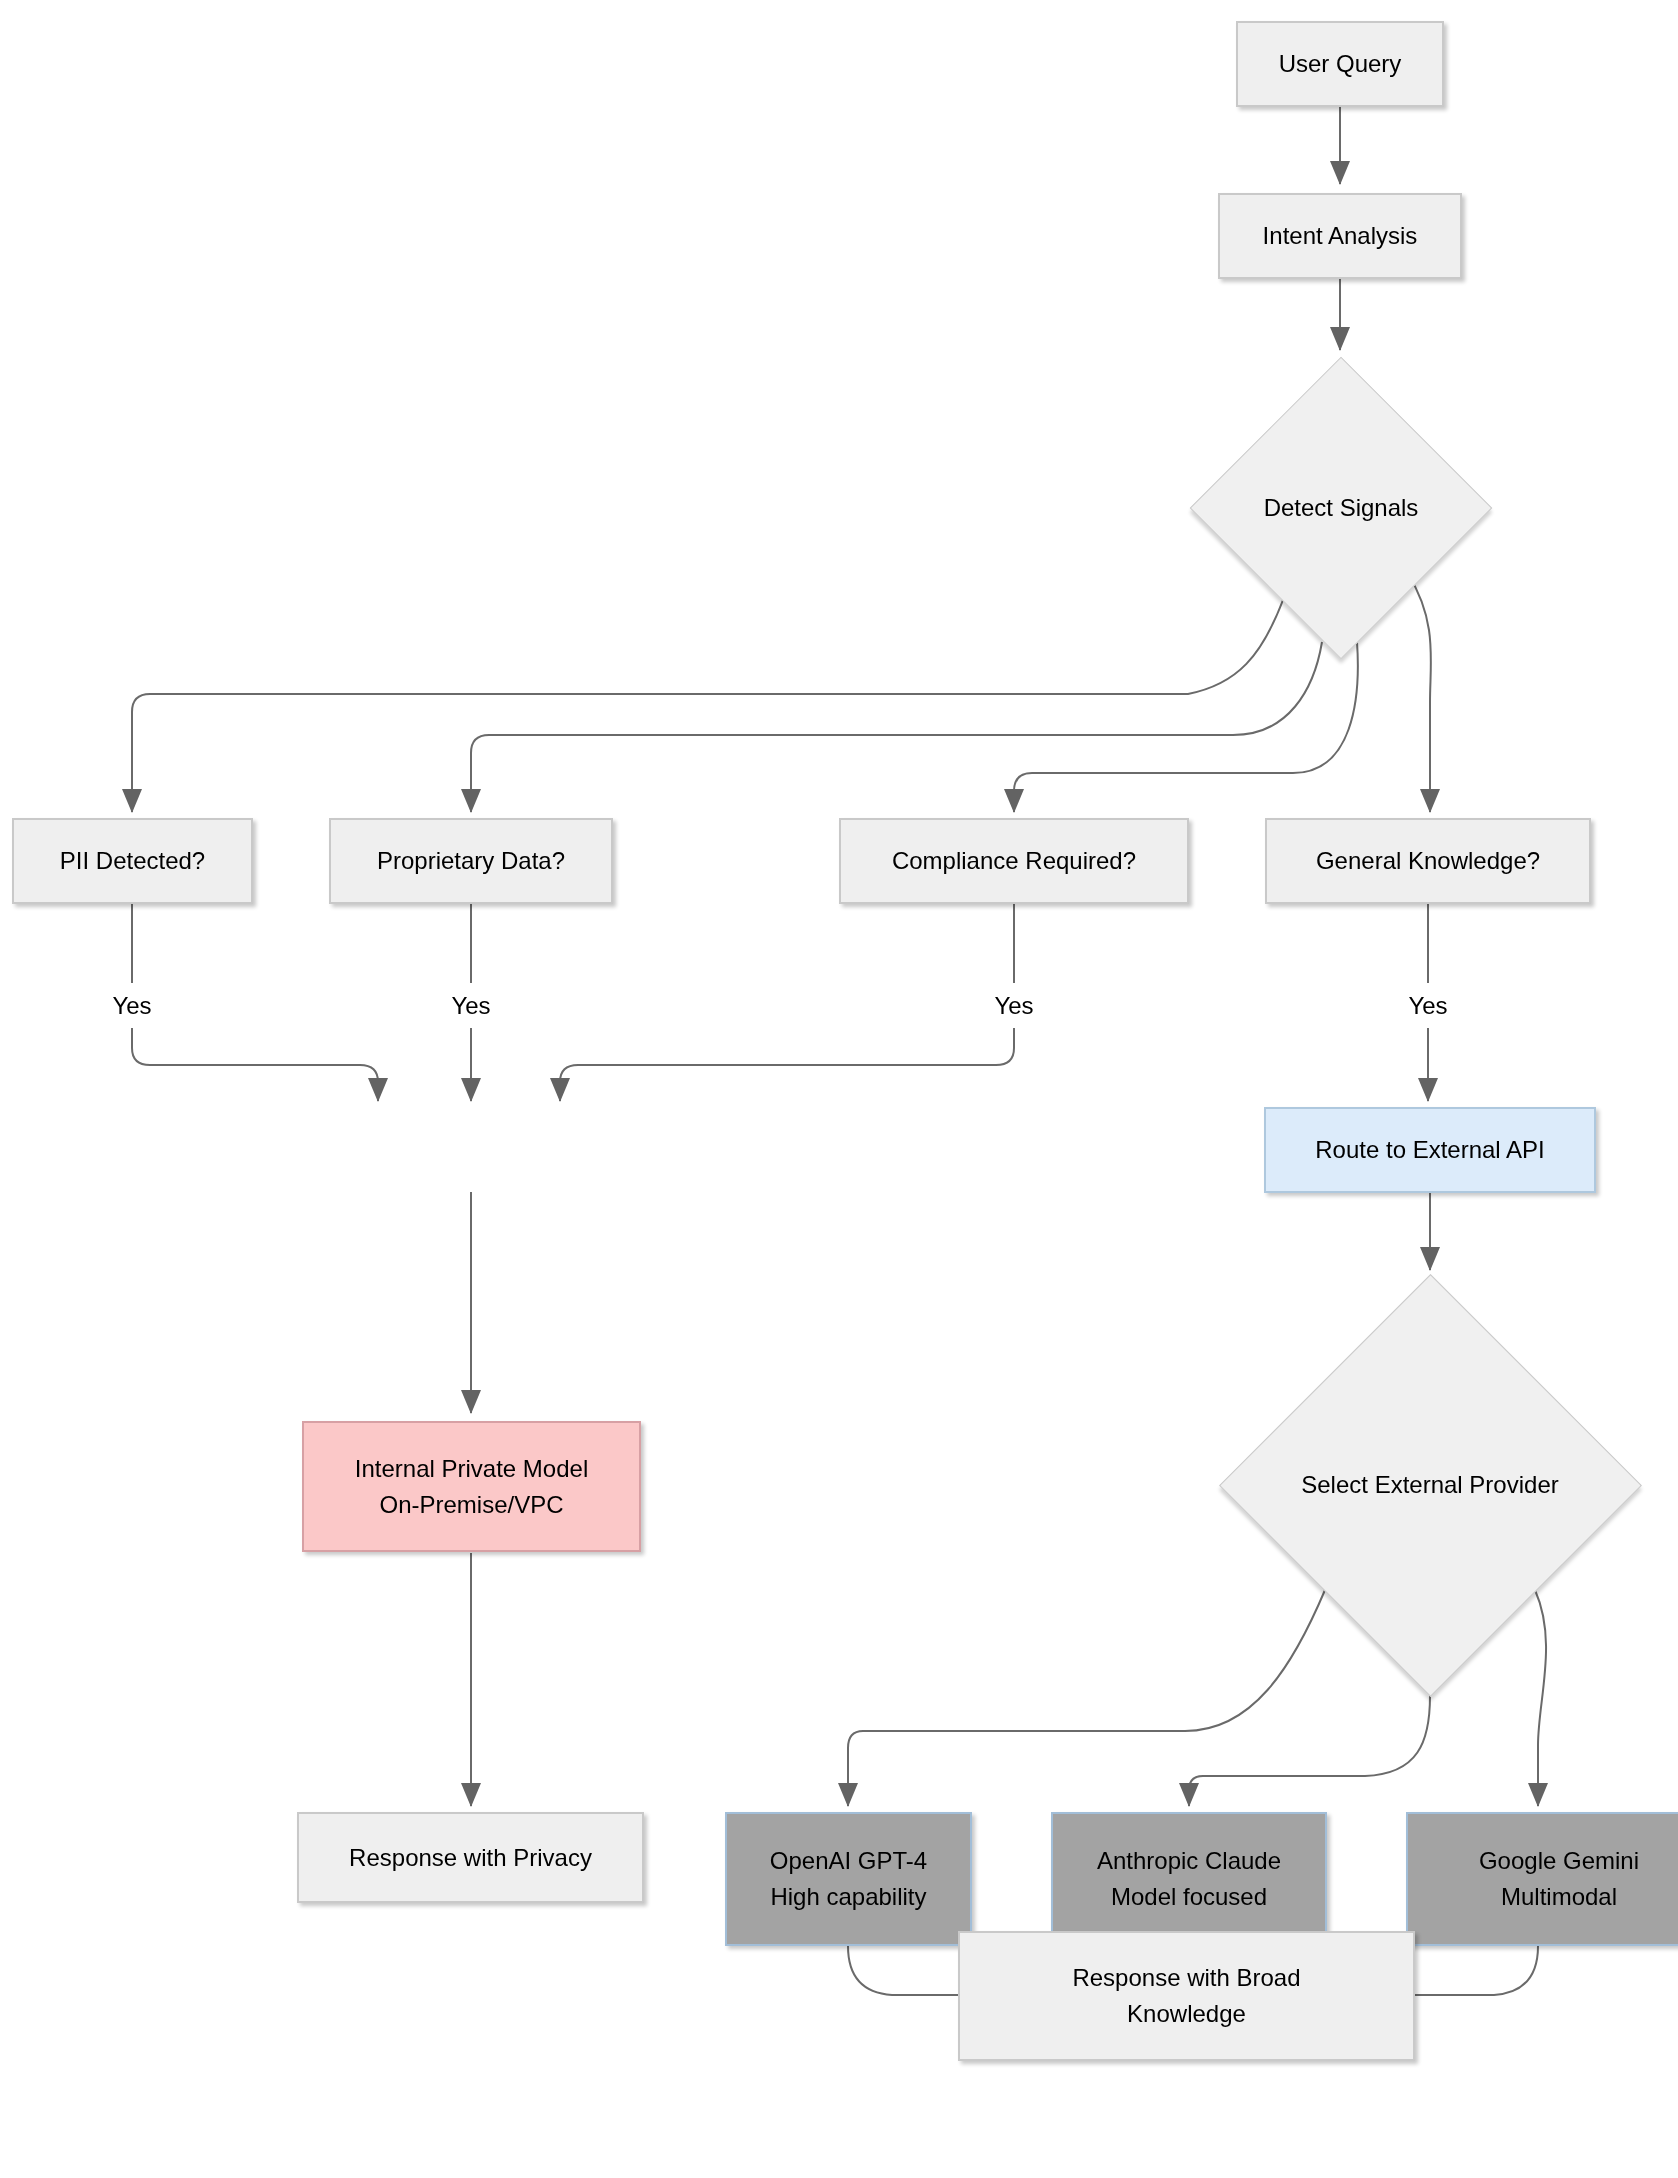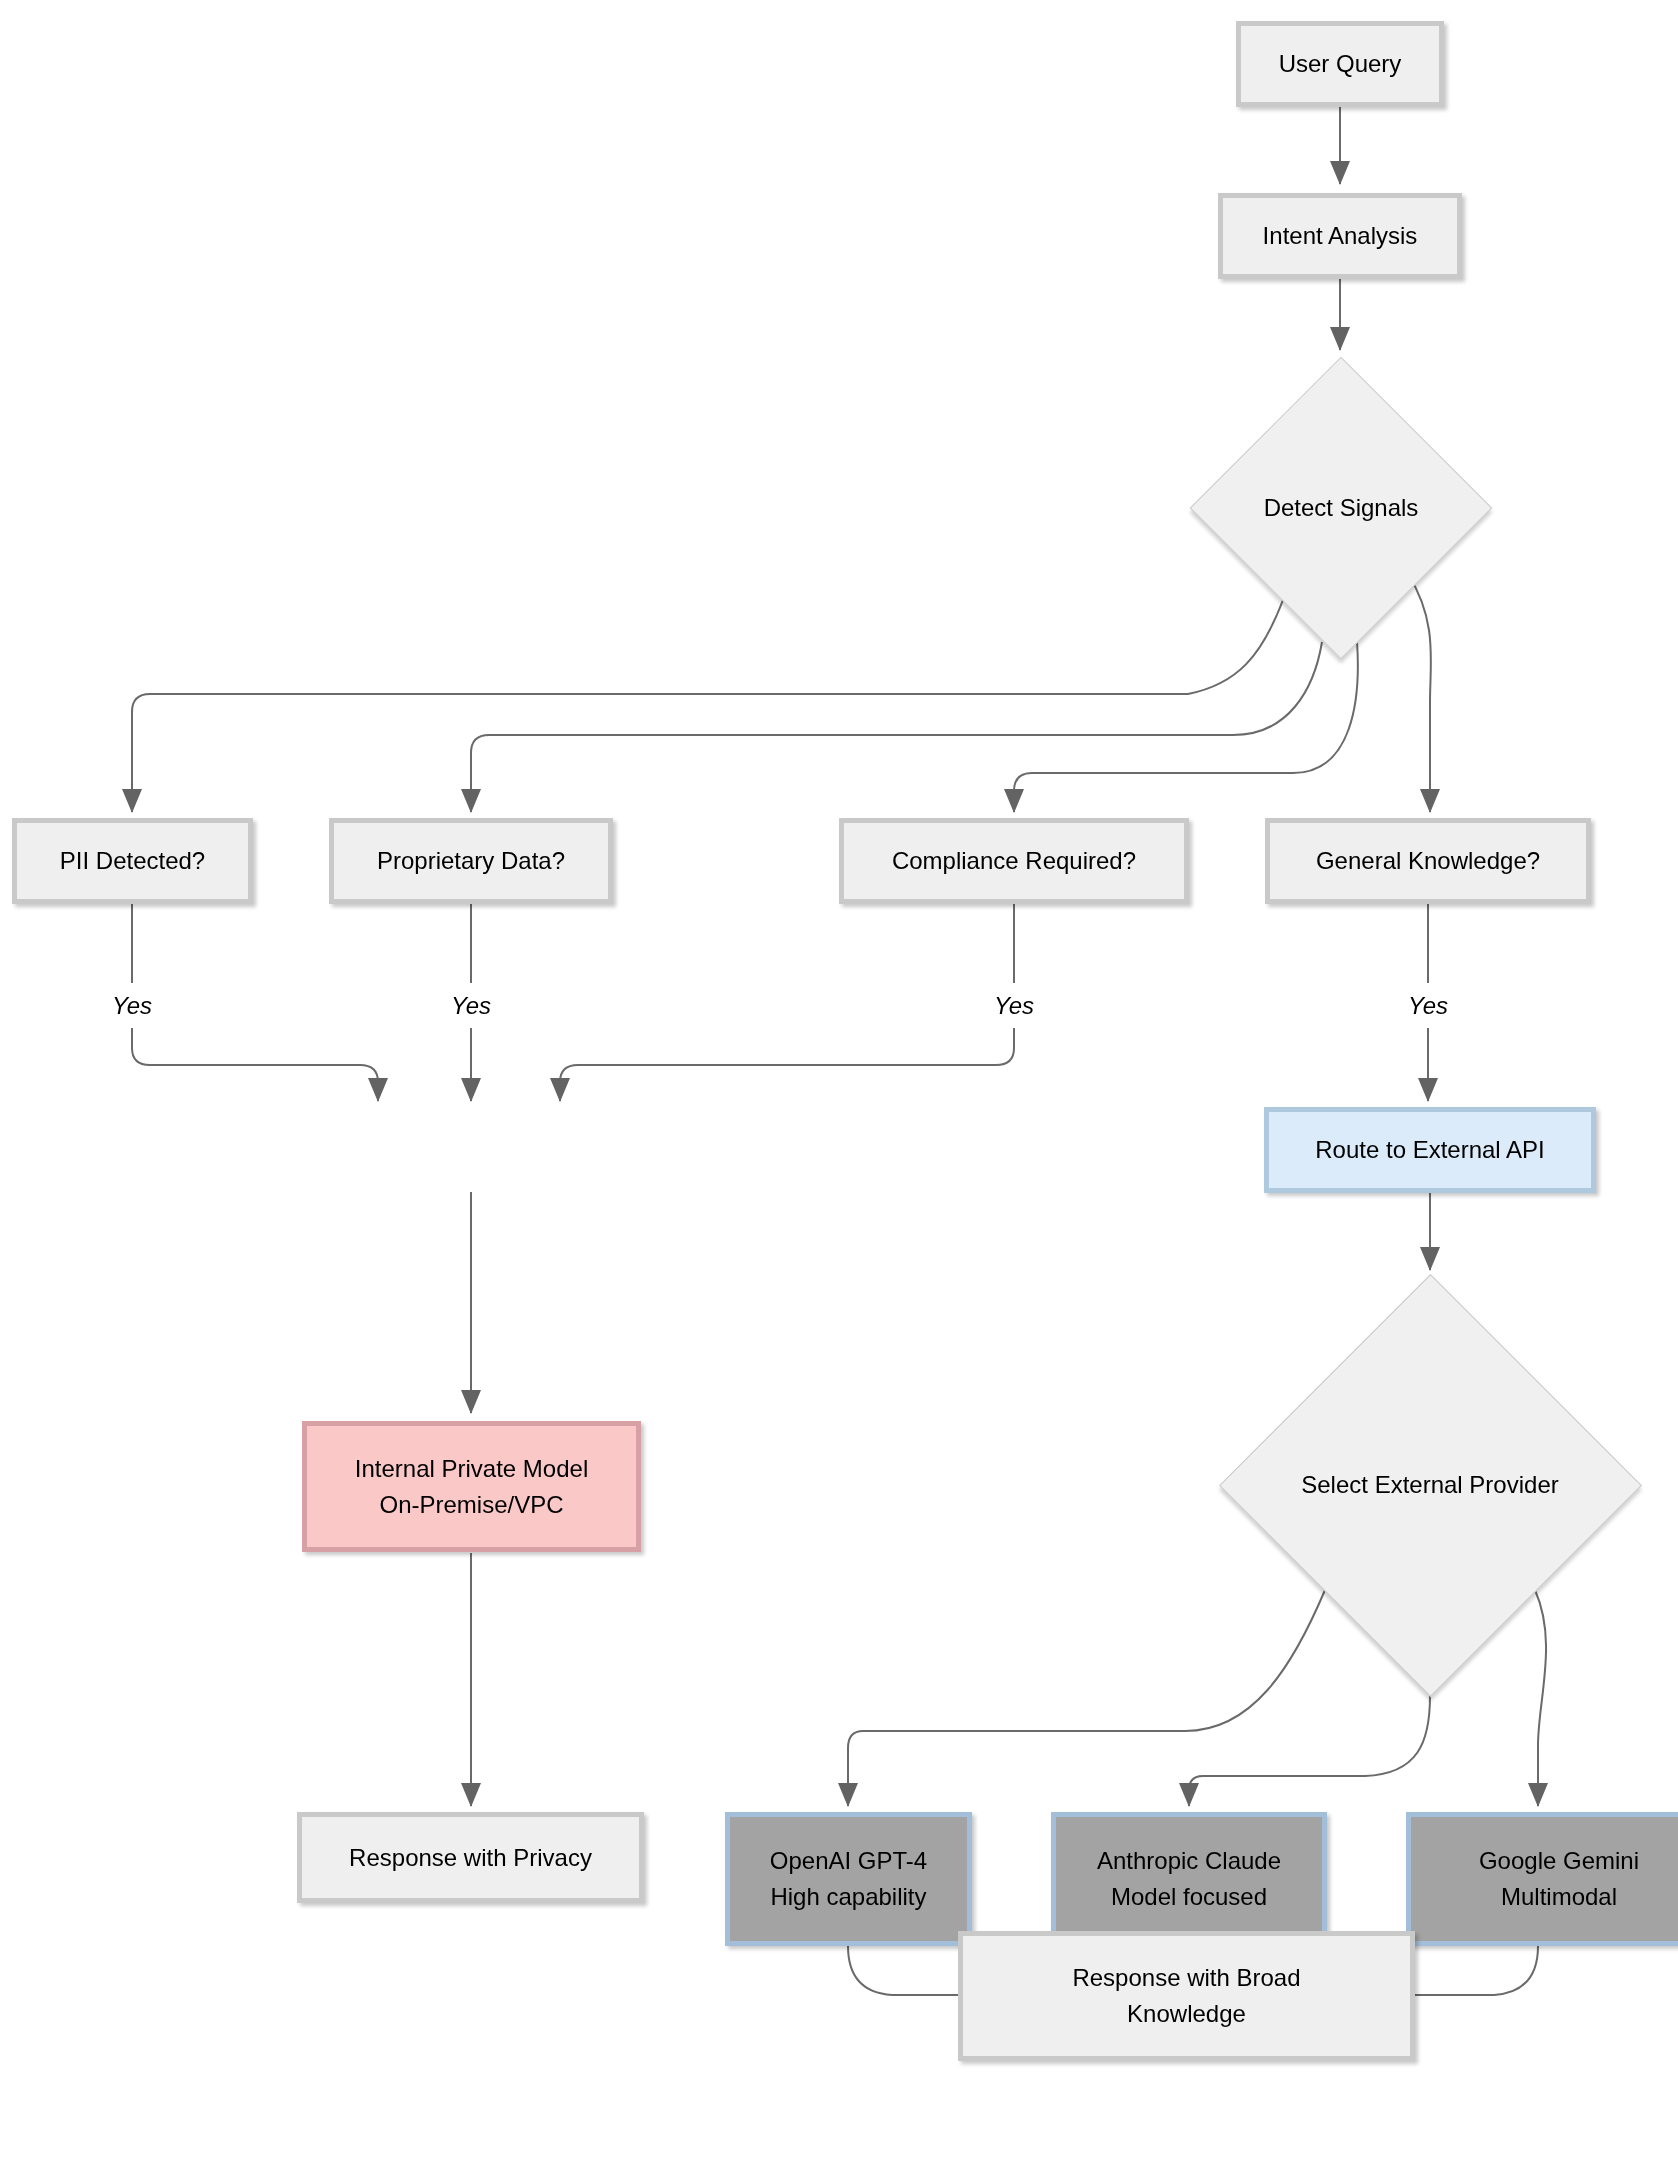--- a/index.html
+++ b/index.html
@@ -14,21 +14,21 @@
     position:absolute;
     box-sizing:border-box;
     display:flex;
     flex-direction:column;
     align-items:center;
     justify-content:center;
     text-align:center;
     font-size:24px;
     line-height:1.5;
     color:#000;
-    border:5px solid #0f172a;
+    border:2px solid #0f172a;
     box-shadow:3px 3px 4px rgba(0,0,0,0.22);
     z-index:2;
   }
   .gray{background:#efefef;border-color:#c9c9c9;}
   .pink-light{background:#fce7e7;border-color:#d4b6b8;}
   .pink{background:#fbc8c8;border-color:#d7a0a4;}
   .blue-light{background:#dcebfa;border-color:#aec8de;}
   .blue{background:#a3a3a3;border-color:#a2bed8;}
   .diamond-wrap{
     position:absolute;
@@ -51,21 +51,20 @@
     white-space:nowrap;
   }
   .edge-label{
     position:absolute;
     transform:translate(-50%,-50%);
     background:#ffffff;
     padding:0 6px;
     font-size:24px;
     color:#000;
     z-index:4;
-    font-style:italic;
   }
   #edges{
     position:absolute;
     left:0;top:0;
     z-index:1;
     pointer-events:none;
   }
   #edges path.flowline{
     fill:none;
     stroke:#6a6a6a;

